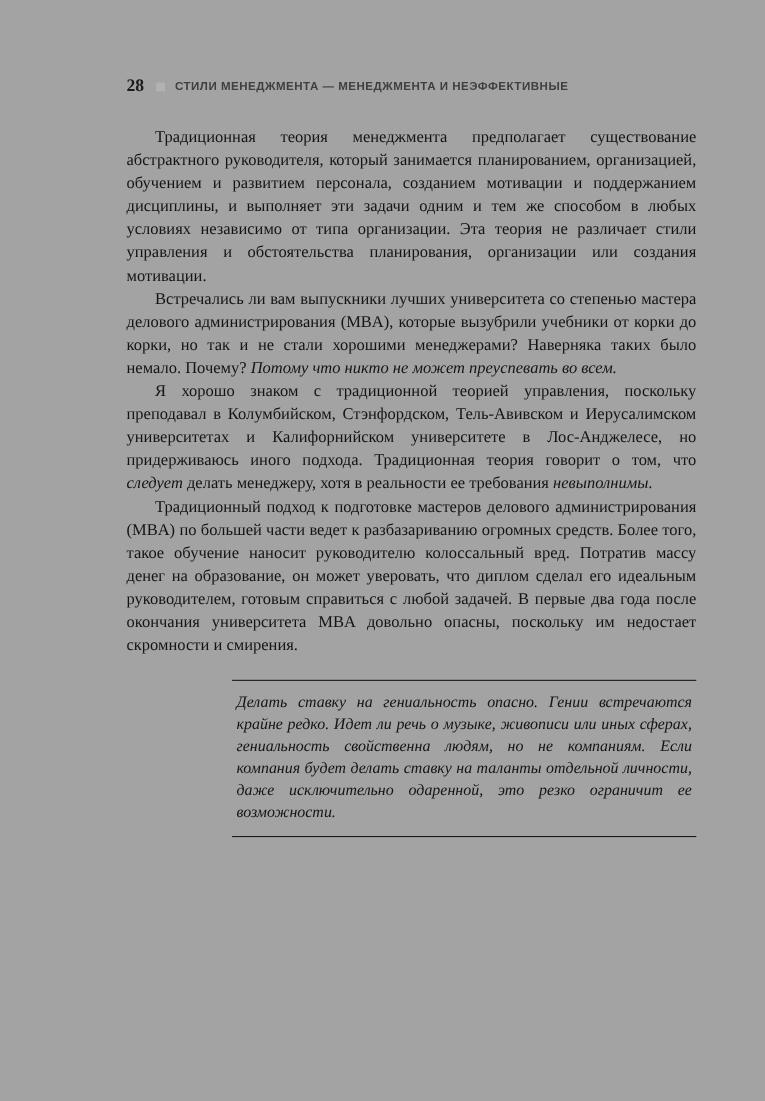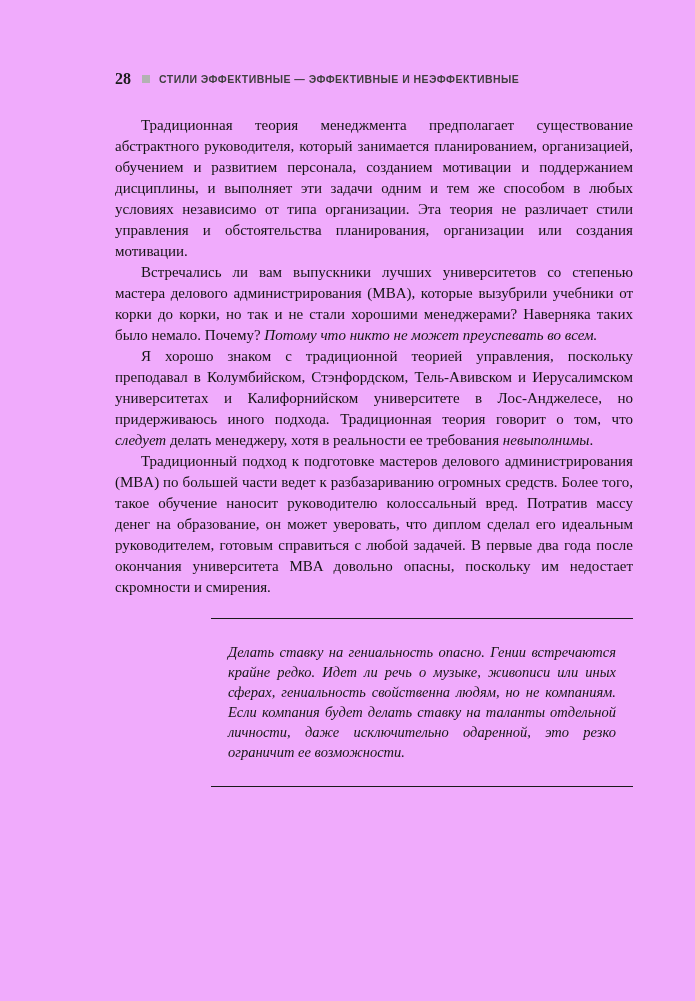--- a/index.html
+++ b/index.html
@@ -4,21 +4,21 @@
 <style>
   html, body {
     margin: 0;
     padding: 0;
     background: #ffffff;
   }
   .page {
     position: relative;
     width: 695px;
     height: 1001px;
-    background: #f0abfc;
+    background: #a3a3a3;
     overflow: hidden;
     font-family: "Liberation Serif", serif;
     color: #141414;
   }
   .running-head {
     position: absolute;
     left: 115px;
     top: 70px;
     right: 63px;
     display: flex;
@@ -62,44 +62,44 @@
   .quote {
     margin: 20px 0 20px 96px;
     border-top: 1px solid #1a1a1a;
     border-bottom: 1px solid #1a1a1a;
     padding: 6px 0 7px 0;
     font-style: italic;
     font-size: 14.5px;
     line-height: 20px;
     text-align: justify;
   }
-  .quote-text { margin: 17px; }
+  .quote-text { margin: 4px; }
   .quote-attr {
     margin: 2px 0 0 0;
     text-align: right;
     font-style: normal;
   }
 </style>
 </head>
 <body>
 
 <div class="page">
 
   <header class="running-head">
     <span class="pagenum">28</span>
     <span class="sq"></span>
-    <span class="rtitle">СТИЛИ ЭФФЕКТИВНЫЕ — ЭФФЕКТИВНЫЕ И НЕЭФФЕКТИВНЫЕ</span>
+    <span class="rtitle">СТИЛИ МЕНЕДЖМЕНТА — МЕНЕДЖМЕНТА И НЕЭФФЕКТИВНЫЕ</span>
   </header>
 
   <main class="body-text">
 
 
     <p class="para indent">Традиционная теория менеджмента предполагает существование абстрактного руководителя, который занимается планированием, организацией, обучением и развитием персонала, созданием мотивации и поддержанием дисциплины, и выполняет эти задачи одним и тем же способом в любых условиях независимо от типа организации. Эта теория не различает стили управления и обстоятельства планирования, организации или создания мотивации.</p>
 
-    <p class="para indent"><span>Встречались ли вам выпускники лучших университетов со степенью мастера делового администрирования (MBA), которые вызубрили учебники от корки до корки, но так и не стали хорошими менеджерами? Наверняка таких было немало. Почему? </span><em>Потому что никто не может преуспевать во всем.</em></p>
+    <p class="para indent"><span>Встречались ли вам выпускники лучших университета со степенью мастера делового администрирования (MBA), которые вызубрили учебники от корки до корки, но так и не стали хорошими менеджерами? Наверняка таких было немало. Почему? </span><em>Потому что никто не может преуспевать во всем.</em></p>
 
     <p class="para indent"><span>Я хорошо знаком с традиционной теорией управления, поскольку преподавал в Колумбийском, Стэнфордском, Тель-Авивском и Иерусалимском университетах и Калифорнийском университете в Лос-Анджелесе, но придерживаюсь иного подхода. Традиционная теория говорит о том, что </span><em>следует</em><span> делать менеджеру, хотя в реальности ее требования </span><em>невыполнимы</em><span>.</span></p>
 
     <p class="para indent">Традиционный подход к подготовке мастеров делового администрирования (MBA) по большей части ведет к разбазариванию огромных средств. Более того, такое обучение наносит руководителю колоссальный вред. Потратив массу денег на образование, он может уверовать, что диплом сделал его идеальным руководителем, готовым справиться с любой задачей. В первые два года после окончания университета MBA довольно опасны, поскольку им недостает скромности и смирения.</p>
 
     <blockquote class="quote">
       <p class="quote-text">Делать ставку на гениальность опасно. Гении встречаются крайне редко. Идет ли речь о музыке, живописи или иных сферах, гениальность свойственна людям, но не компаниям. Если компания будет делать ставку на таланты отдельной личности, даже исключительно одаренной, это резко ограничит ее возможности.</p>
     </blockquote>
 
 

